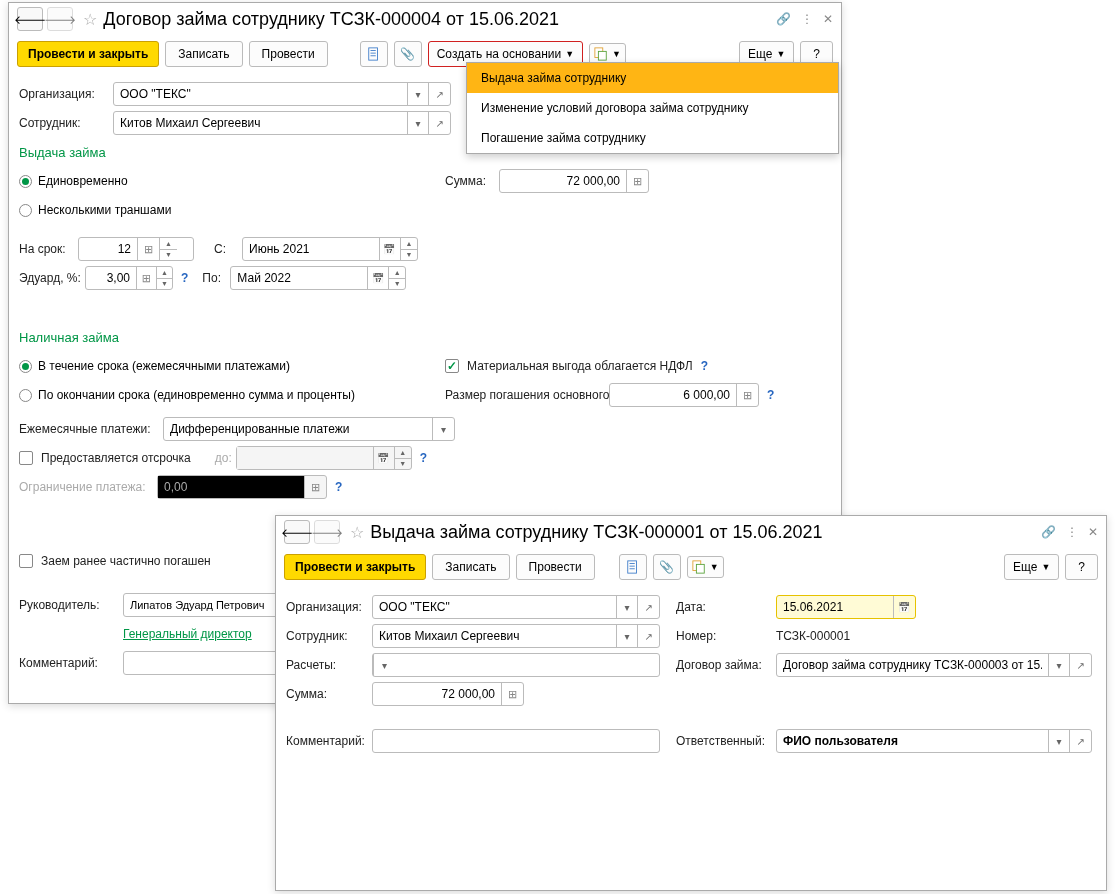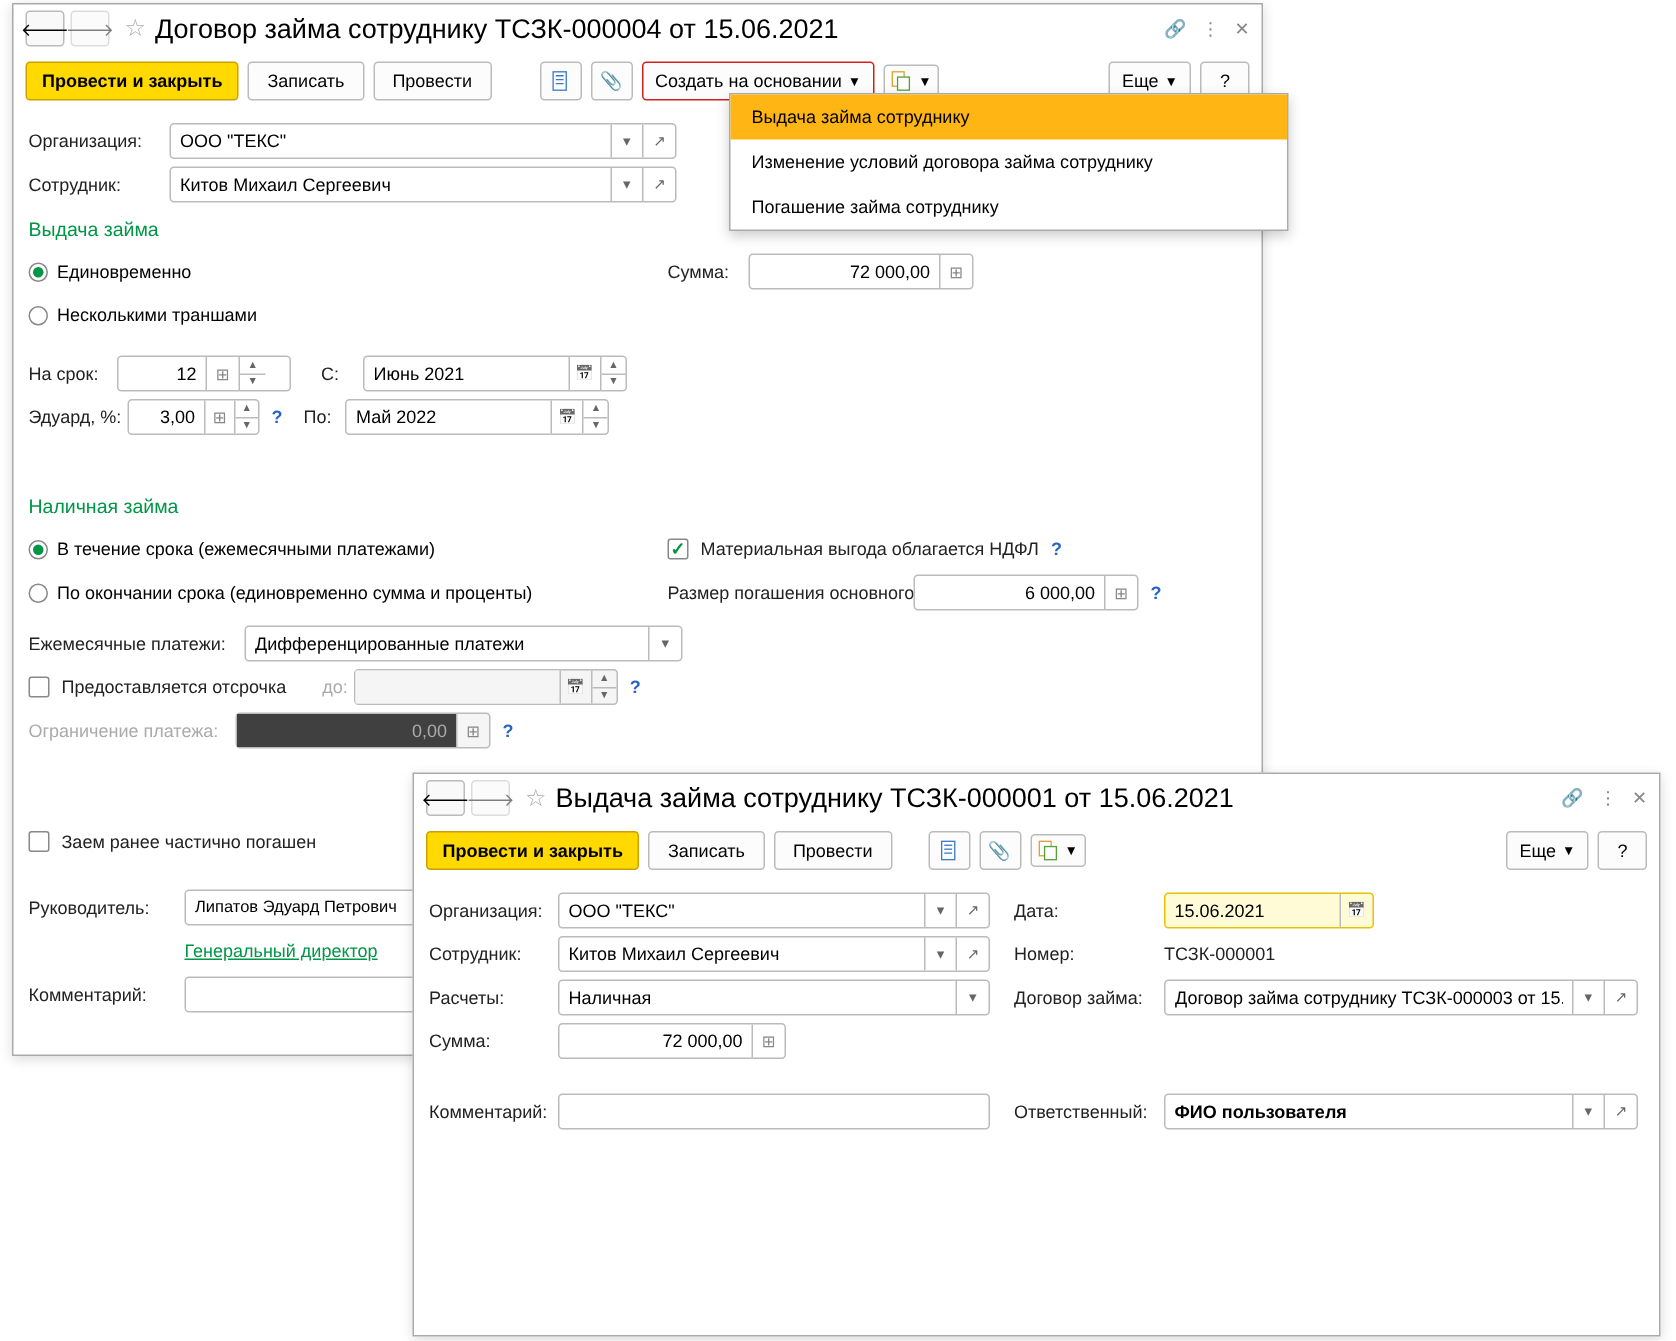--- a/index.html
+++ b/index.html
@@ -36,21 +36,21 @@
 .checkbox { width: 14px; height: 14px; border: 1px solid #888; border-radius: 2px; display: inline-flex; align-items: center; justify-content: center; cursor: pointer; }
 .checkbox.checked { background: #fff; color: #009646; font-weight: bold; }
 .checkbox.checked::after { content: '✓'; font-size: 12px; }
 .help-icon { color: #2766c0; cursor: pointer; font-weight: bold; margin-left: 4px; }
 .spinner { display: flex; flex-direction: column; border-left: 1px solid #bbb; width: 18px; }
 .spinner span { flex: 1; display: flex; align-items: center; justify-content: center; font-size: 7px; color: #666; cursor: pointer; }
 .spinner span:first-child { border-bottom: 1px solid #bbb; }
 .calc-icon { color: #888; font-size: 11px; }
 .cal-icon::before { content:'📅'; font-size:10px; filter: grayscale(1); }
 .link-text { color: #009646; text-decoration: underline; cursor: pointer; }
-.dropdown-menu { position: absolute; background: #fff; border: 1px solid #aaa; box-shadow: 0 3px 8px rgba(0,0,0,0.2); z-index: 100; margin-left: 20px; }
+.dropdown-menu { position: absolute; background: #fff; border: 1px solid #aaa; box-shadow: 0 3px 8px rgba(0,0,0,0.2); z-index: 100; }
 .dropdown-menu .item { padding: 8px 14px; cursor: pointer; }
 .dropdown-menu .item.hl { background: #ffb514; }
 .cursor-arrow { position: absolute; pointer-events: none; font-size: 14px; }
 .yellow-highlight { border: 1px solid #e6c200 !important; background: #fffbd6 !important; }
 .col2 { display: flex; gap: 40px; }
 .col2 > div { flex: 1; }
 svg { width: 14px; height: 14px; }
 </style>
 </head>
 <body>
@@ -241,21 +241,21 @@
             <span>▲</span>
             <span>▼</span>
           </div>
       </div>
       <span class="help-icon">?</span>
     </div>
 
     <div class="form-row">
       <span class="label dim" style="width:134px">Ограничение платежа:</span>
       <div class="input-group" style="width:170px;background:#f5f5f5">
-        <input class="input-txt" style="width: 146px; text-align: right; background: #404040; color: rgb(170, 170, 170);" value="0,00">
+        <input class="input-txt" style="width: 146px; background: #000000; color: rgb(170, 170, 170);" value="0,00">
         <span class="input-btn calc-icon">⊞</span>
       </div>
       <span class="help-icon">?</span>
     </div>
 
     <div class="form-row" style="margin-top:50px">
       <span class="checkbox"></span>
       <span class="label" style="margin-left:4px;width:180px">Заем ранее частично погашен</span>
     </div>
 
@@ -340,21 +340,20 @@
           <span class="label" style="width:82px">Сотрудник:</span>
           <div class="input-group" style="width:288px">
             <input class="input-txt" style="width: 246px;" value="Китов Михаил Сергеевич">
             <span class="input-btn">▾</span>
             <span class="input-btn">↗</span>
           </div>
         </div>
         <div class="form-row">
           <span class="label" style="width:82px">Расчеты:</span>
           <div class="input-group" style="width:288px">
-            <input class="input-txt" style="width: 264px;" value="Наличная">
             <span class="input-btn">▾</span>
           </div>
         </div>
         <div class="form-row">
           <span class="label" style="width:82px">Сумма:</span>
           <div class="input-group" style="width:152px">
             <input class="input-txt" style="width: 128px; text-align: right;" value="72 000,00">
             <span class="input-btn calc-icon">⊞</span>
           </div>
         </div>

